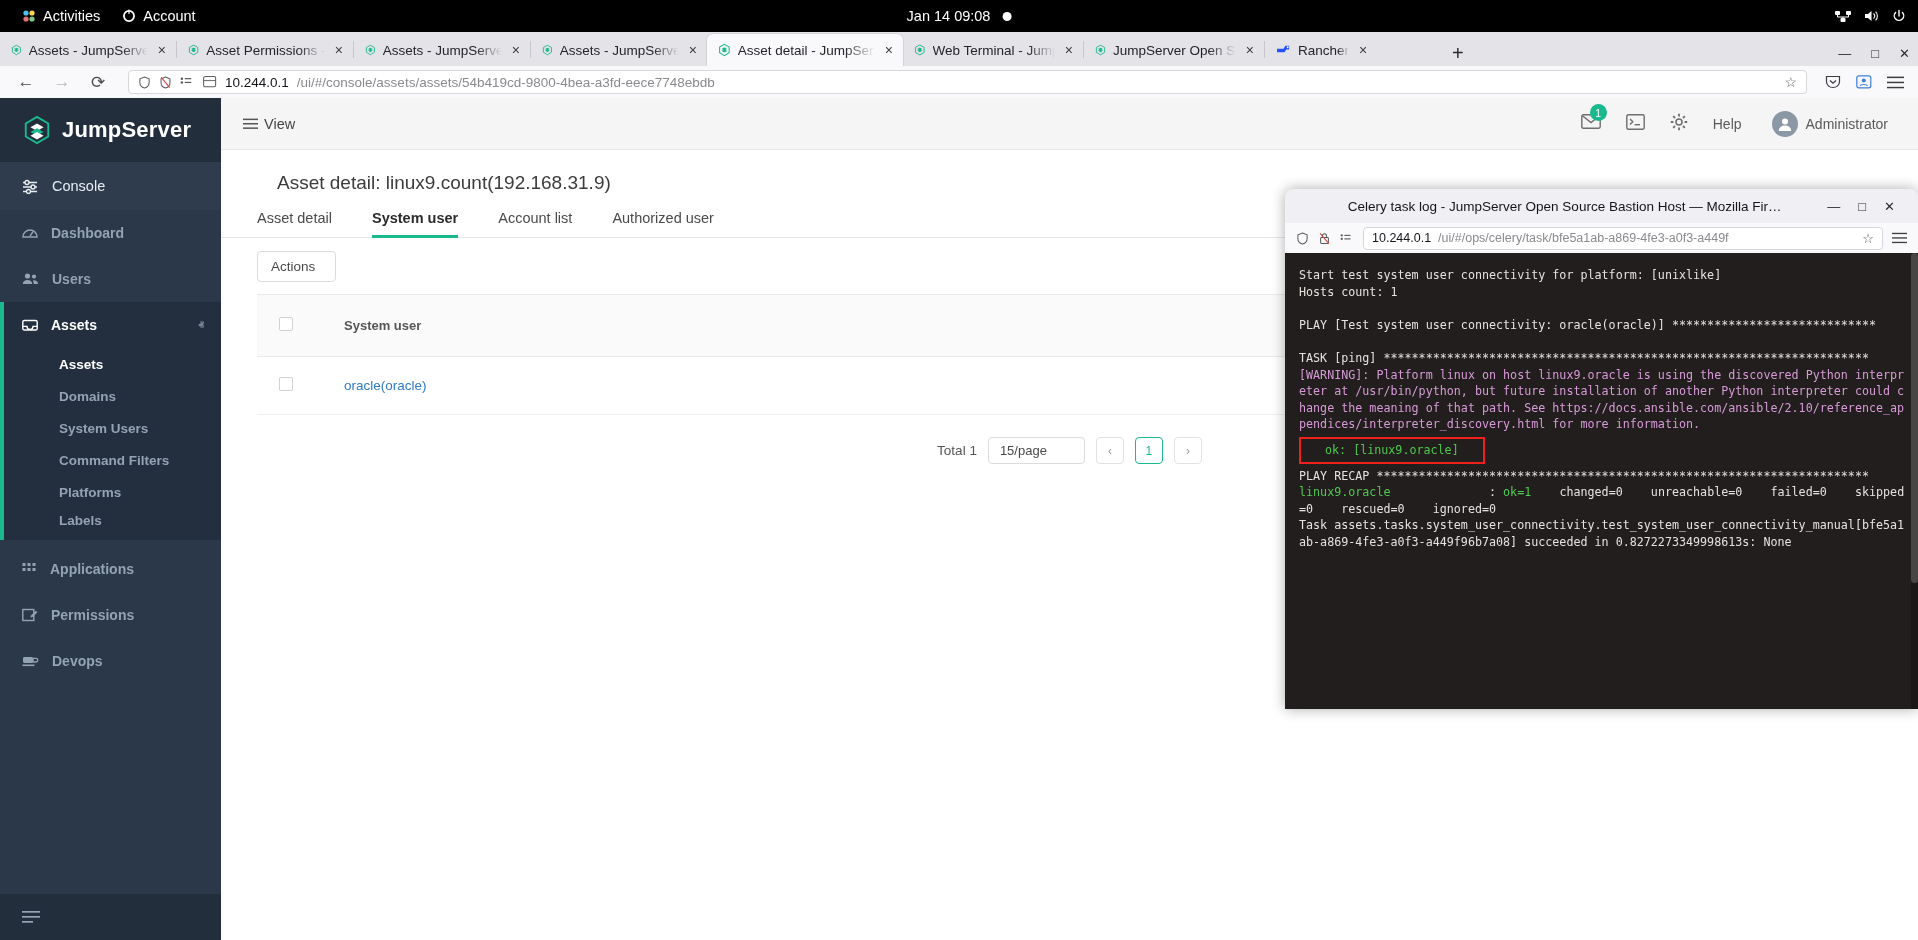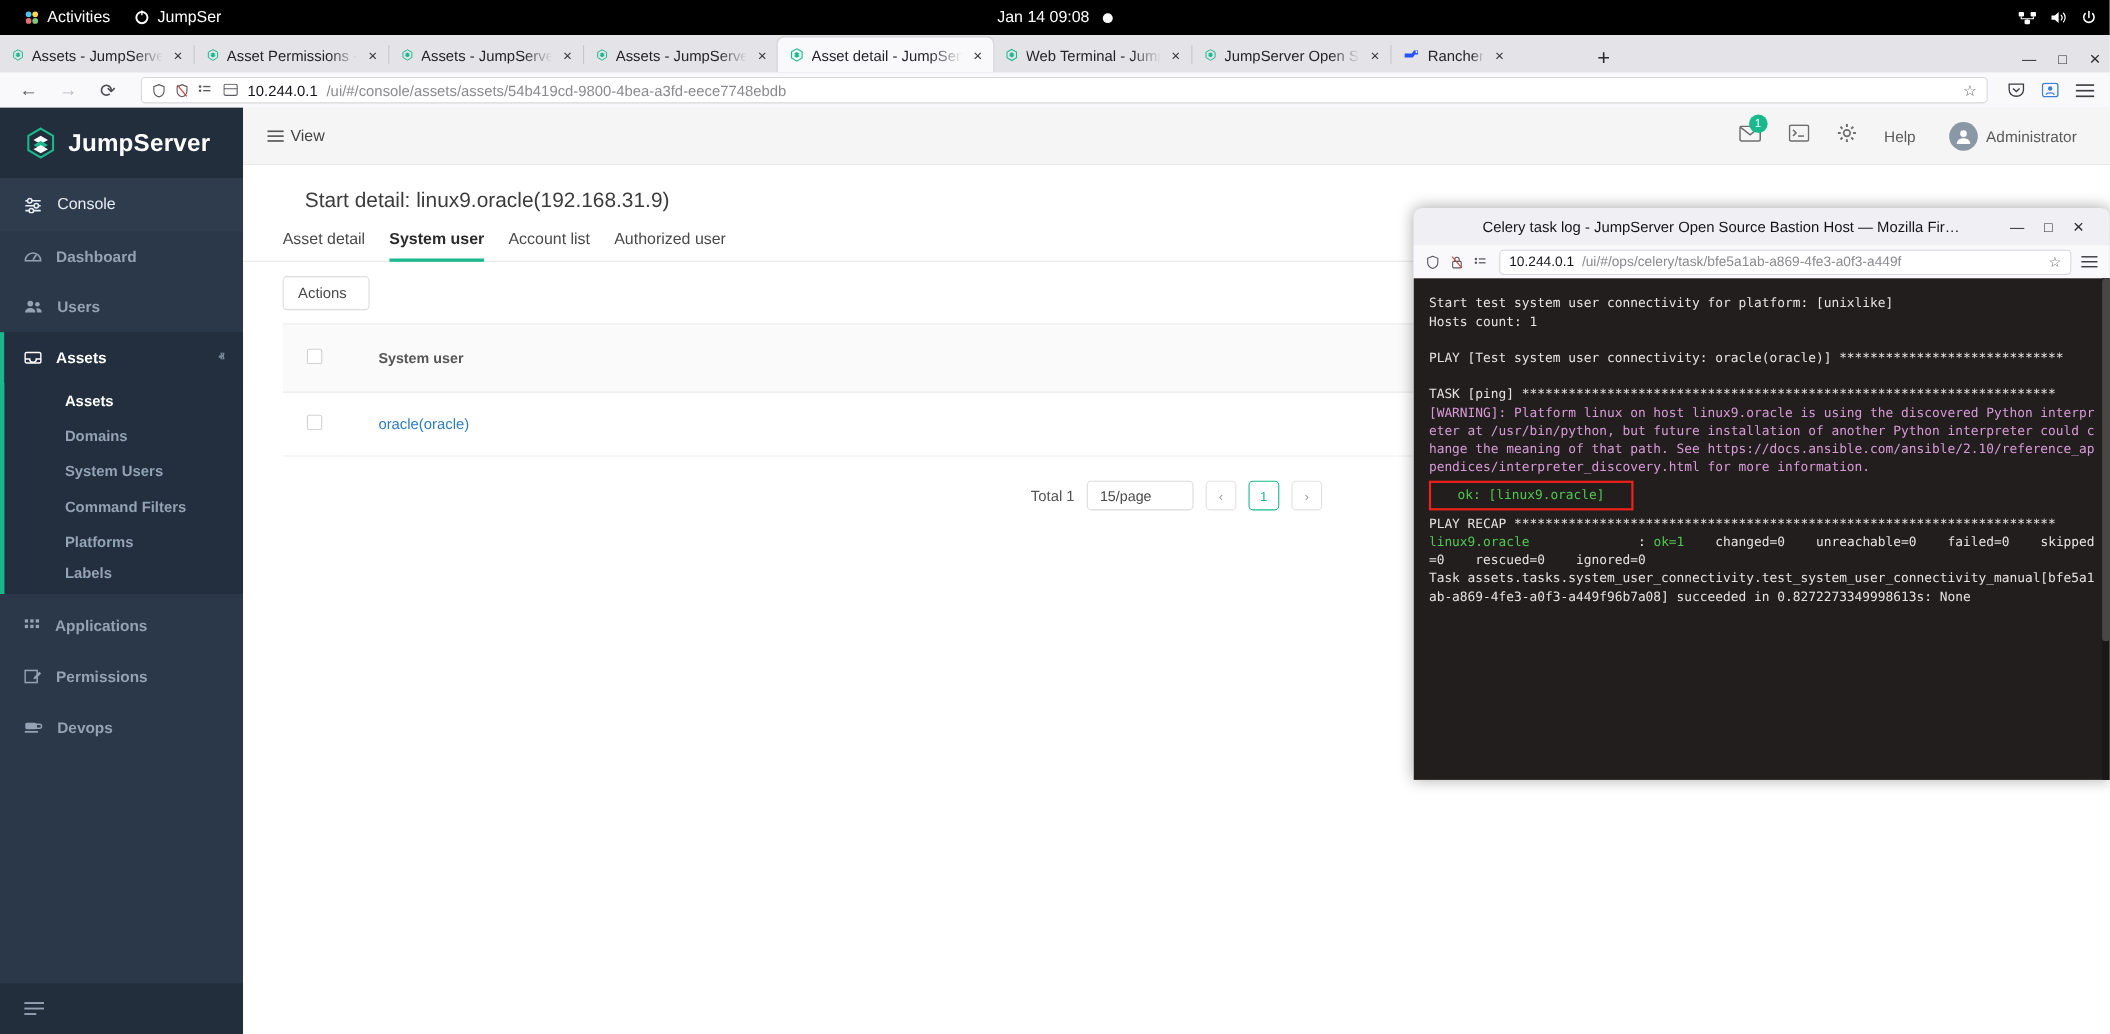--- a/index.html
+++ b/index.html
@@ -82,21 +82,21 @@
     font-size: 10.5px; width: 17px; height: 17px; border-radius: 50%; display: flex;
     align-items: center; justify-content: center; font-family: "Liberation Sans", sans-serif; }
   .help { display: flex; align-items: center; gap: 5px; font-size: 14px; color: #5a5a5a; }
   .admin { display: flex; align-items: center; gap: 8px; font-size: 14px; color: #5a5a5a; }
   .avatar { width: 26px; height: 26px; border-radius: 50%; background: #8a97a5; display:flex; align-items:center; justify-content:center;}
 
   .page { background: #fff; height: 790px; position: relative; }
   .page-title { display: flex; align-items: center; gap: 21px; padding: 22px 0 16px 35px;
     font-size: 19px; color: #3c3c3c; }
   .back-arrow { font-size: 19px; color: #5a5a5a; }
-  .tabs { display: flex; gap: 22px; padding-left: 36px; border-bottom: 1px solid #e6e6e6; }
+  .tabs { display: flex; gap: 40px; padding-left: 36px; border-bottom: 1px solid #e6e6e6; }
   .tabs .t { padding-bottom: 11px; font-size: 14.5px; color: #4a4a4a; position: relative; }
   .tabs .t.active { font-weight: bold; color: #2b2b2b; }
   .tabs .t.active::after { content: ""; position: absolute; left: 0; right: 0; bottom: -1px; height: 3px; background: #19b98d; }
 
   .toolbar { height: 56px; display: flex; align-items: center; padding: 0 36px; }
   .actions-btn { border: 1px solid #dcdcdc; background: #fff; border-radius: 4px;
     padding: 7px 13px; font-size: 13.5px; color: #4a4a4a; display: flex; align-items: center; gap: 7px; }
   .search-wrap { margin-left: auto; display: flex; align-items: center; border: 1px solid #dcdcdc;
     border-radius: 4px; background: #fff; height: 31px; width: 360px; }
   .search-wrap .caret { width: 38px; text-align: center; color: #9a9a9a; font-size: 11px; border-right: 1px solid #ececec; }
@@ -165,21 +165,21 @@
           <circle cx="4" cy="10" r="2.6" fill="#e57373"></circle>
             <circle cx="10" cy="10" r="2.6" fill="#81c784"></circle>
         </svg>
         <span>Activities</span>
       </div>
       <div class="gnome-item">
         <svg width="14" height="14" viewBox="0 0 16 16">
           <path d="M8 1.2a6.8 6.8 0 1 0 0 13.6A6.8 6.8 0 0 0 8 1.2zm0 2a4.8 4.8 0 1 1 0 9.6 4.8 4.8 0 0 1 0-9.6z" fill="#fff"></path>
           <rect x="7.3" y="0.6" width="1.4" height="5" fill="#fff"></rect>
         </svg>
-        <span>JumpSer</span>
+        <span>Account</span>
       </div>
     </div>
     <div class="gnome-center">
       <span>Jan 14  09:08</span>
       <span class="rec-dot"></span>
     </div>
     <div class="gnome-right">
       <svg width="16" height="14" viewBox="0 0 16 14">
         <rect x="0" y="2" width="5" height="4" rx="1" fill="#fff"></rect>
           <rect x="11" y="2" width="5" height="4" rx="1" fill="#fff"></rect>
@@ -493,21 +493,21 @@
             </span>
             <span>Administrator</span>
             <span style="font-size:11px">ⱟ</span>
           </span>
         </div>
       </div>
 
       <div class="page">
         <div class="page-title">
           <span class="back-arrow" style="font-size:0">back-arrow-icon</span>
-          <span>Start detail: linux9.oracle(192.168.31.9)</span>
+          <span>Asset detail: linux9.count(192.168.31.9)</span>
         </div>
 
         <div class="tabs">
           <div class="t"><span>Asset detail</span></div>
           <div class="t active"><span>System user</span></div>
           <div class="t"><span>Account list</span></div>
           <div class="t"><span>Authorized user</span></div>
         </div>
 
         <div class="toolbar">

